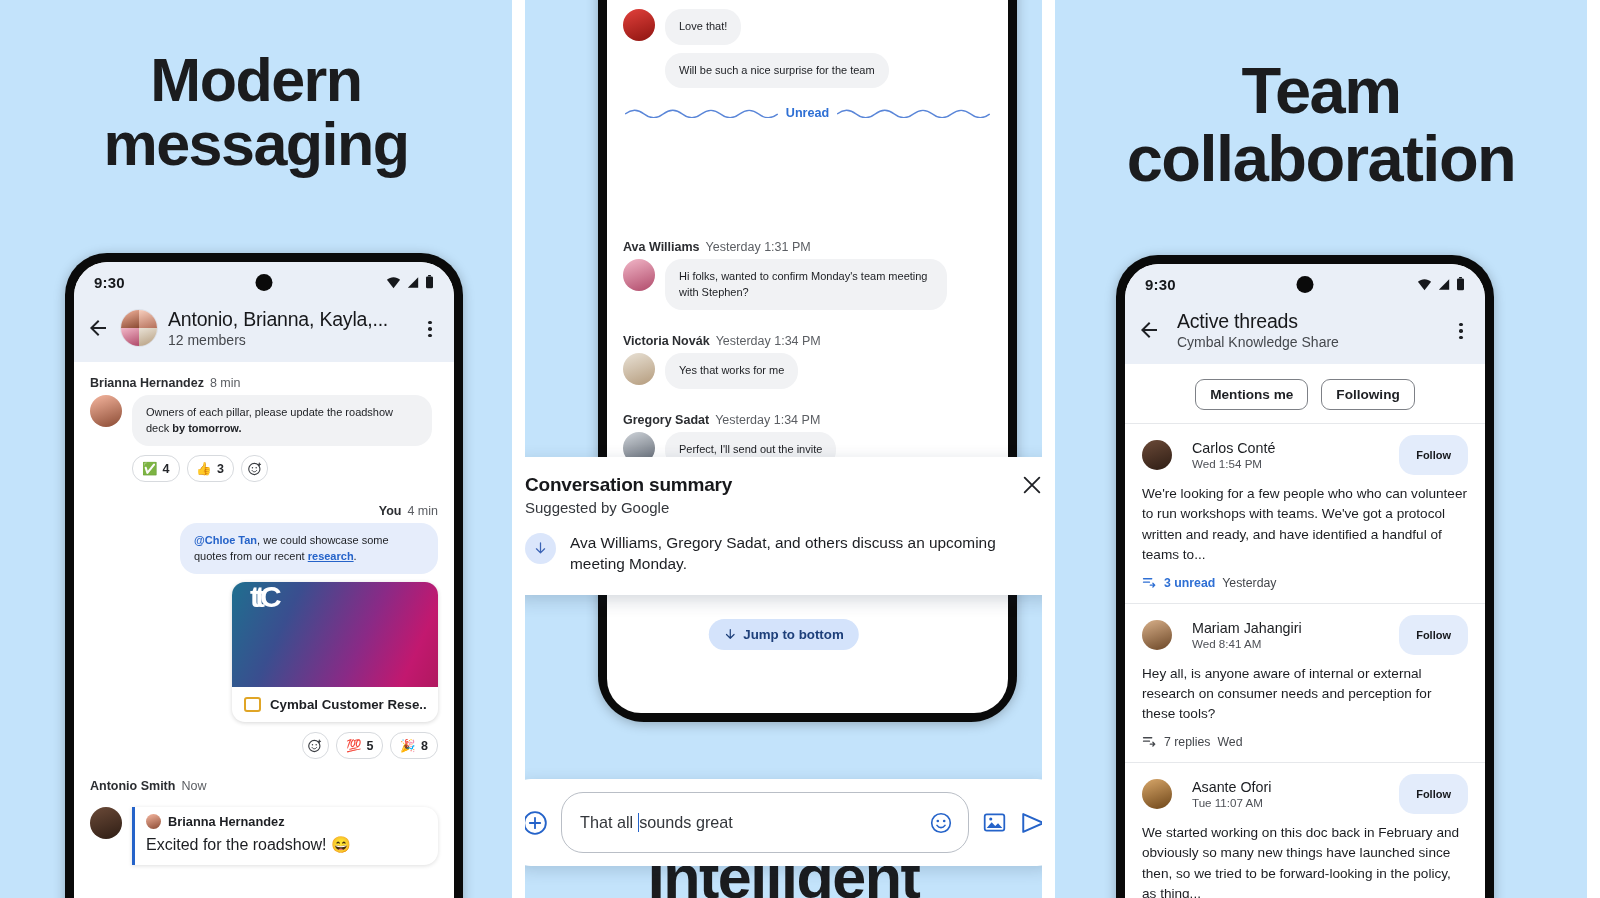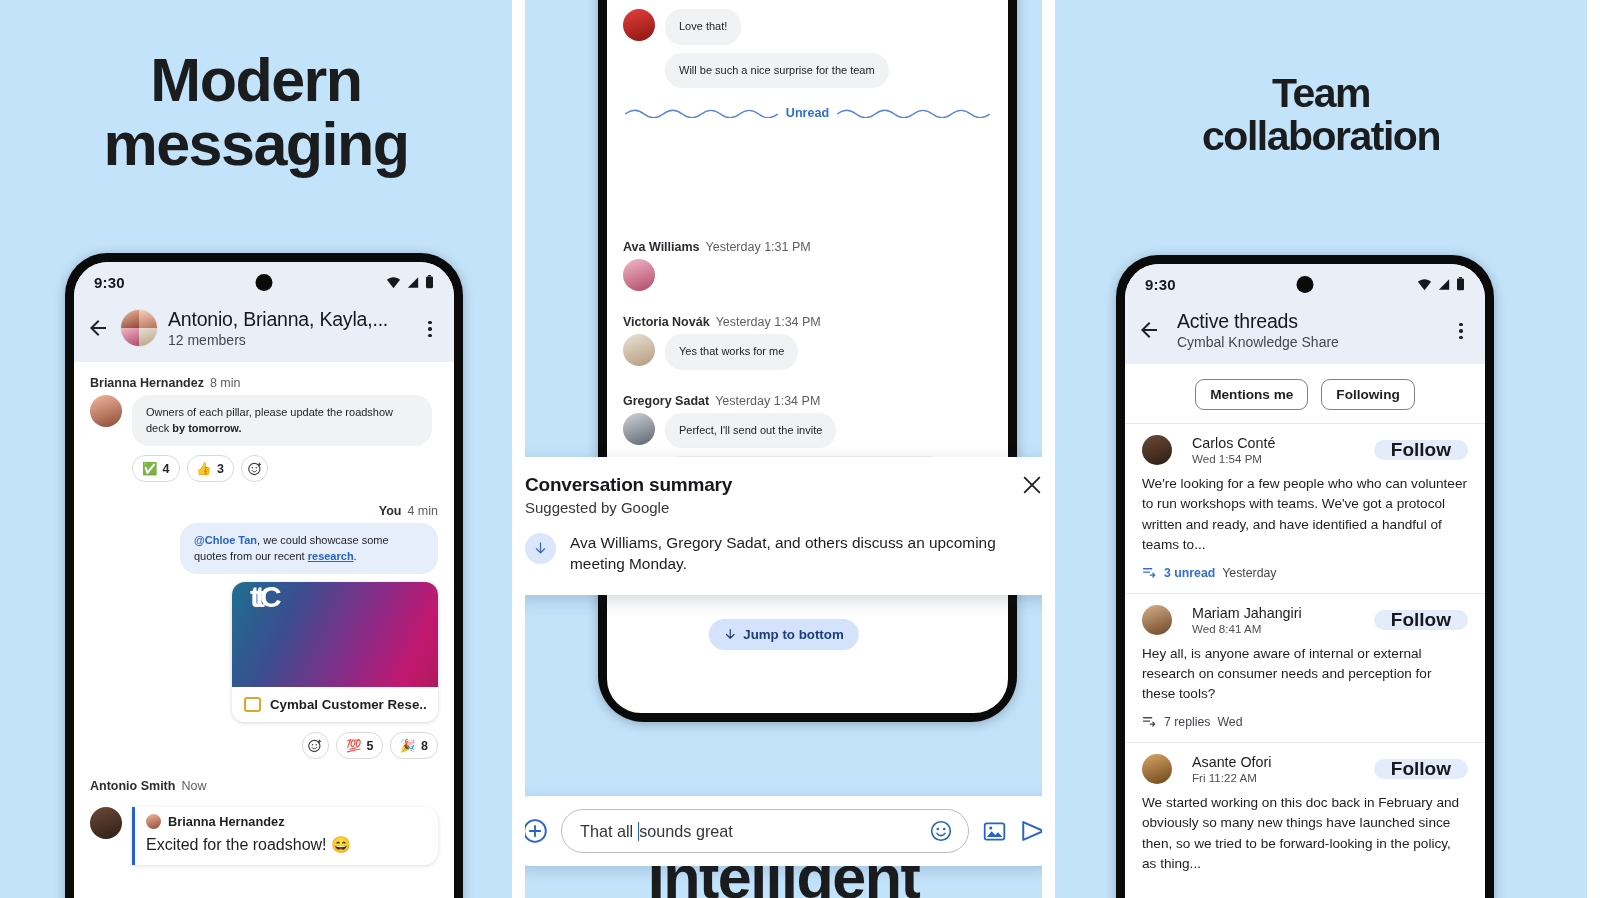--- a/index.html
+++ b/index.html
@@ -18,21 +18,21 @@
   #panel-3 { width: 532px; }
 
   .headline {
     text-align: center;
     color: #1b1c1e;
     font-weight: 700;
     letter-spacing: -1.5px;
     line-height: 1.05;
   }
   #panel-1 .headline { font-size: 61px; padding-top: 48px; }
-  #panel-3 .headline { font-size: 41px; padding-top: 72px; }
+  #panel-3 .headline { font-size: 65px; padding-top: 57px; }
   #panel-2 .headline-bottom {
     position: absolute; left: 0; right: 0; bottom: -14px;
     text-align: center; font-size: 61px; font-weight: 700;
     color: #1b1c1e; letter-spacing: -1.5px;
   }
 
   
   .phone {
     position: absolute;
     background: #0a0a0a;
@@ -172,41 +172,41 @@
     height: 31px; padding: 0 15px; display: flex; align-items: center; gap: 7px;
     font-size: 13.3px; font-weight: 700; color: #1d3f7a; z-index: 4;
   }
   .composer {
     position: absolute; left: -20px; right: -21px; bottom: 32px;
     background: #fff; border-radius: 26px; padding: 13px 17px;
     display: flex; align-items: center; gap: 13px;
     box-shadow: 0 4px 16px rgba(20,40,70,.17); z-index: 7;
   }
   .composer-field {
-    flex: 1; height: 44px; border: 1.4px solid #b9bec6; border-radius: 22px;
+    flex: 1; height: 61px; border: 1.4px solid #b9bec6; border-radius: 22px;
     display: flex; align-items: center; padding: 0 15px 0 18px; gap: 8px;
   }
   .composer-text { flex: 1; font-size: 16.2px; color: #33363b; position: relative; }
   .caret { display: inline-block; width: 1.6px; height: 19px; background: #2563c9; vertical-align: -4px; }
 
   
   .filters { display: flex; gap: 13px; padding: 15px 17px 13px 17px; background: #fff; justify-content: center; }
   .filter-chip {
     border: 1.3px solid #7d8086; border-radius: 9px; height: 31px; padding: 0 14px;
     display: flex; align-items: center; font-size: 13.6px; font-weight: 600; color: #1d1f23;
   }
   .thread { padding: 11px 17px 13px 17px; border-top: 1px solid #e6e8eb; background: #fff; }
   .thread:first-of-type { border-top: none; }
   .thread-head { display: flex; align-items: center; gap: 20px; }
   .thread-av { width: 30px; height: 30px; border-radius: 50%; flex: none; overflow: hidden; }
   .thread-name { font-size: 14.3px; color: #1b1d21; }
   .thread-time { font-size: 11.6px; color: #4d5056; margin-top: 1px; }
   .follow-btn {
-    margin-left: auto; background: #e3ecfb; border-radius: 15px; height: 20px; padding: 0 17px;
-    display: flex; align-items: center; font-size: 19px; font-weight: 700; color: #16181c;
+    margin-left: auto; background: #e3ecfb; border-radius: 15px; height: 40px; padding: 0 17px;
+    display: flex; align-items: center; font-size: 11px; font-weight: 700; color: #16181c;
   }
   .thread-body { font-size: 13.6px; line-height: 1.5; color: #1c1e22; margin-top: 9px; }
   .thread-foot { display: flex; align-items: center; gap: 7px; margin-top: 10px; font-size: 12.3px; }
   .thread-foot .cnt { color: #2e6fd4; font-weight: 700; }
   .thread-foot .dt { color: #44474c; }
 
   .av-a { background: linear-gradient(160deg,#f6b7a0,#8a4a33); }
   .av-b { background: linear-gradient(160deg,#f7cfbe,#b5705a); }
   .av-c { background: linear-gradient(160deg,#f2b7c8,#b04a6a); }
   .av-d { background: linear-gradient(160deg,#e9e2d6,#b49b7c); }
@@ -386,20 +386,21 @@
               </svg>
           </div>
         </div>
 
         <div class="msglist" style="padding-top:120px">
           <div class="meta">
             <span class="who">Ava Williams</span><span class="when">Yesterday 1:31 PM</span>
           </div>
           <div class="row">
             <div class="avatar av-c"></div>
+            <div class="bubble" style="max-width:282px">Hi folks, wanted to confirm Monday's team meeting with Stephen?</div>
           </div>
 
           <div class="meta" style="margin-top:24px">
             <span class="who">Victoria Novák</span><span class="when">Yesterday 1:34 PM</span>
           </div>
           <div class="row">
             <div class="avatar av-d"></div>
             <div class="bubble">Yes that works for me</div>
           </div>
 
@@ -560,21 +561,21 @@
             <span class="dt">7 replies</span>
             <span class="dt">Wed</span>
           </div>
         </div>
 
         <div class="thread">
           <div class="thread-head">
             <div class="thread-av av-i"></div>
             <div>
               <div class="thread-name">Asante Ofori</div>
-              <div class="thread-time">Fri 11:22 AM</div>
+              <div class="thread-time">Tue 11:07 AM</div>
             </div>
             <div class="follow-btn">Follow</div>
           </div>
           <div class="thread-body">We started working on this doc back in February and obviously so many new things have launched since then, so we tried to be forward-looking in the policy, as thing...</div>
         </div>
 
       </div>
     </div>
   </div>
 

